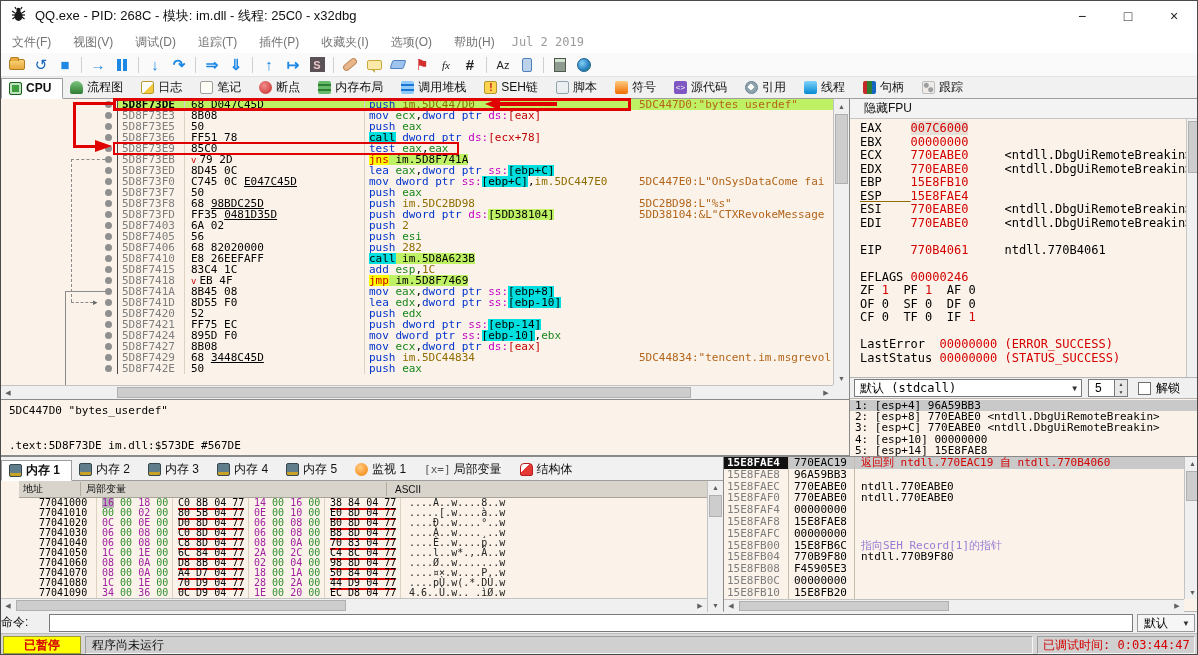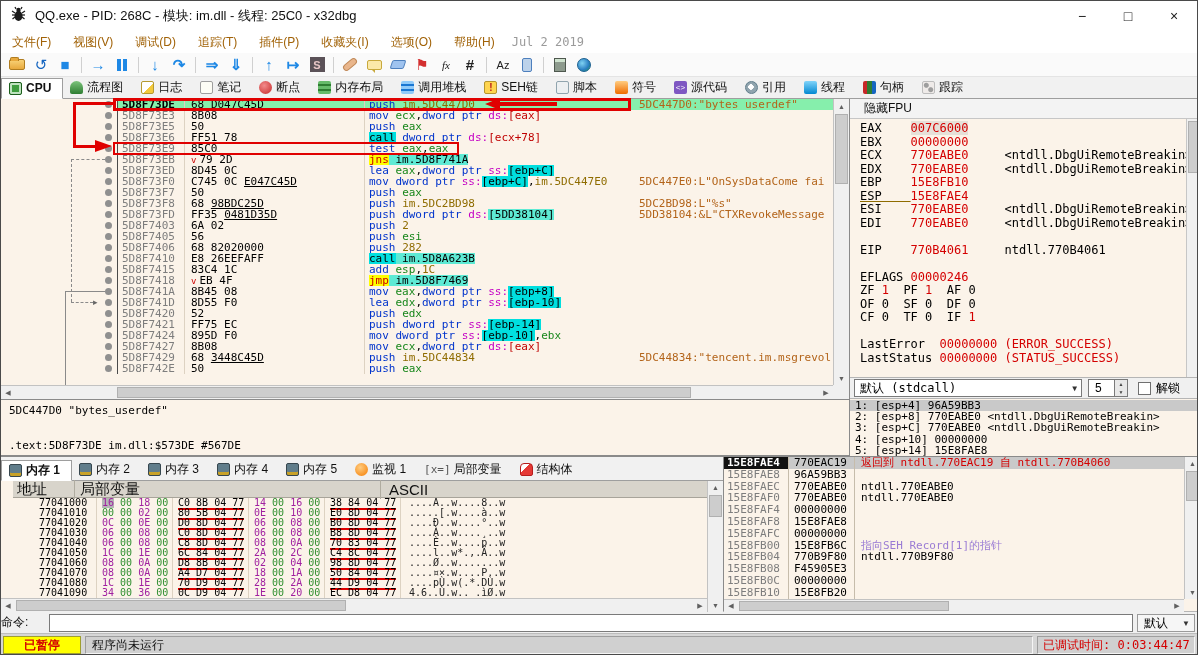--- a/index.html
+++ b/index.html
@@ -8,21 +8,21 @@
 
   
   #titlebar{position:absolute;left:0;top:0;width:100%;height:30px;background:#fff;display:flex;align-items:center;}
   #appicon{margin:0 8px 0 9px;}
   #apptitle{font-size:13px;color:#111;}
   #wincontrols{margin-left:auto;display:flex;height:100%;}
   .wbtn{width:46px;height:100%;display:flex;align-items:center;justify-content:center;font-size:14px;color:#222;}
 
   
   #menubar{position:absolute;left:0;top:30px;width:100%;height:22px;background:#fff;display:flex;align-items:center;font-size:12px;}
-  .menu-item{padding:3px 11px;color:#a16207;}
+  .menu-item{padding:3px 11px;color:#737373;}
   #menudate{color:#9a9a9a;font-family:"DejaVu Sans Mono",monospace;font-size:12px;margin-left:6px;}
 
   
   #toolbar{position:absolute;left:0;top:52px;width:100%;height:24px;background:#fafafa;display:flex;align-items:center;padding-left:4px;border-bottom:1px solid #e4e4e4;}
   .tbicon{width:22px;height:20px;display:flex;align-items:center;justify-content:center;font-size:15px;margin:0 1px;}
   .tbsep{width:1px;height:16px;background:#d0d0d0;margin:0 4px;}
   .shape-folder{width:16px;height:11px;background:linear-gradient(#f8d277,#e8a93d);border:1px solid #b07d20;border-radius:2px;position:relative;}
   .shape-folder::before{content:"";position:absolute;left:0;top:-3px;width:7px;height:3px;background:#e8a93d;border:1px solid #b07d20;border-bottom:none;border-radius:2px 2px 0 0;}
   .shape-pause{display:flex;gap:2px;}
   .shape-pause i{width:4px;height:12px;background:#1e88e5;display:block;}
@@ -64,28 +64,28 @@
   #disasm{position:absolute;left:0;top:98px;width:848px;height:300px;background:#fbf3e9;}
   #disasm-rows{position:absolute;left:0;top:0;width:832px;height:286px;overflow:hidden;}
   .drow{display:flex;height:11px;line-height:11px;font-family:"DejaVu Sans Mono",monospace;font-size:11px;white-space:pre;}
   .gut{width:116px;flex:none;position:relative;}
   .bpdot{position:absolute;right:5px;top:2px;width:7px;height:7px;border-radius:50%;background:#8f8f8f;}
   .dcol{display:block;overflow:hidden;}
   .addr{width:68px;flex:none;color:#7d7d7d;padding-left:4px;border-left:1px solid #4a4a4a;border-right:1px solid #ddd2c2;}
   .bytes{width:180px;flex:none;padding-left:6px;border-right:1px solid #ddd2c2;color:#000;}
   .ins{width:274px;flex:none;padding-left:4px;}
   .cmt{flex:1;color:#b3641a;}
-  .drow.sel .dcol{background:#86efac;}
+  .drow.sel .dcol{background:#bef264;}
   .drow.sel .addr{color:#000;font-weight:bold;}
   .jd{color:#cc0000;font-size:9px;margin-right:3px;}
   .s-b{color:#000;} .s-u{color:#000;text-decoration:underline;}
   .s-mn,.s-kw{color:#0033cc;}
   .s-mnc{background:#00dfdf;color:#000;}
   .s-mnj{background:#ffff00;color:#cc0000;}
-  .s-ylw,.s-yl{background:#5eead4;color:#000;}
+  .s-ylw,.s-yl{background:#bef264;color:#000;}
   .s-seg{color:#c400c4;}
   .s-mem{color:#c00000;}
   .s-stk{background:#00dfdf;color:#000;}
   .s-imm,.s-ma{color:#8f6c00;}
   .s-reg{color:#18871b;}
   .s-t{color:#000;}
   
   .jline{position:absolute;z-index:2;}
   
   .ann{position:absolute;z-index:6;}
@@ -120,21 +120,21 @@
   #cccheck{width:13px;height:13px;background:#fff;border:1px solid #707070;margin-left:10px;}
   #cclabel{margin-left:5px;}
   
   #args{position:absolute;left:0;top:300px;width:350px;height:57px;background:#fbf3e9;overflow:hidden;padding-top:1px;}
   .aline{height:11.2px;line-height:11.2px;font-family:"DejaVu Sans Mono",monospace;font-size:11px;white-space:pre;padding-left:5px;color:#000;}
   .aline.sel{background:#c9c9c9;}
 
   
   #bl{position:absolute;left:0;top:455px;width:722px;height:155px;background:#fbf3e9;border-top:1px solid #8a8a8a;}
   #btabs{height:24px;background:#f1f1f1;border-bottom:1px solid #9e9e9e;display:flex;align-items:flex-end;font-size:12px;}
-  #dumphdr{position:absolute;left:12px;top:24px;width:706px;height:17px;background:#d8d4cb;border-bottom:1px solid #a8a49a;display:flex;font-size:15px;color:#111;align-items:center;font-family:"Liberation Sans",sans-serif;}
+  #dumphdr{position:absolute;left:18px;top:24px;width:706px;height:17px;background:#d8d4cb;border-bottom:1px solid #a8a49a;display:flex;font-size:10px;color:#111;align-items:center;font-family:"Liberation Sans",sans-serif;}
   #dumphdr span{display:block;}
   .mh-addr{width:62px;padding-left:4px;border-right:1px solid #b0aca0;}
   .mh-hex{width:306px;padding-left:5px;border-right:1px solid #b0aca0;}
   .mh-ascii{flex:1;padding-left:8px;}
   #dumprows{position:absolute;left:0;top:41px;width:706px;height:100px;overflow:hidden;}
   .mrow{display:flex;height:10px;line-height:10px;font-family:"DejaVu Sans Mono",monospace;font-size:10px;white-space:pre;padding-left:34px;}
   .maddr{width:62px;flex:none;padding-left:4px;color:#000;border-right:1px solid #ddd2c2;}
   .mgrp{width:76px;flex:none;padding-left:5px;border-right:1px solid #ddd2c2;}
   .grpline{display:inline-block;}
   .grpline.ptr{border-bottom:2px solid #e00000;}

